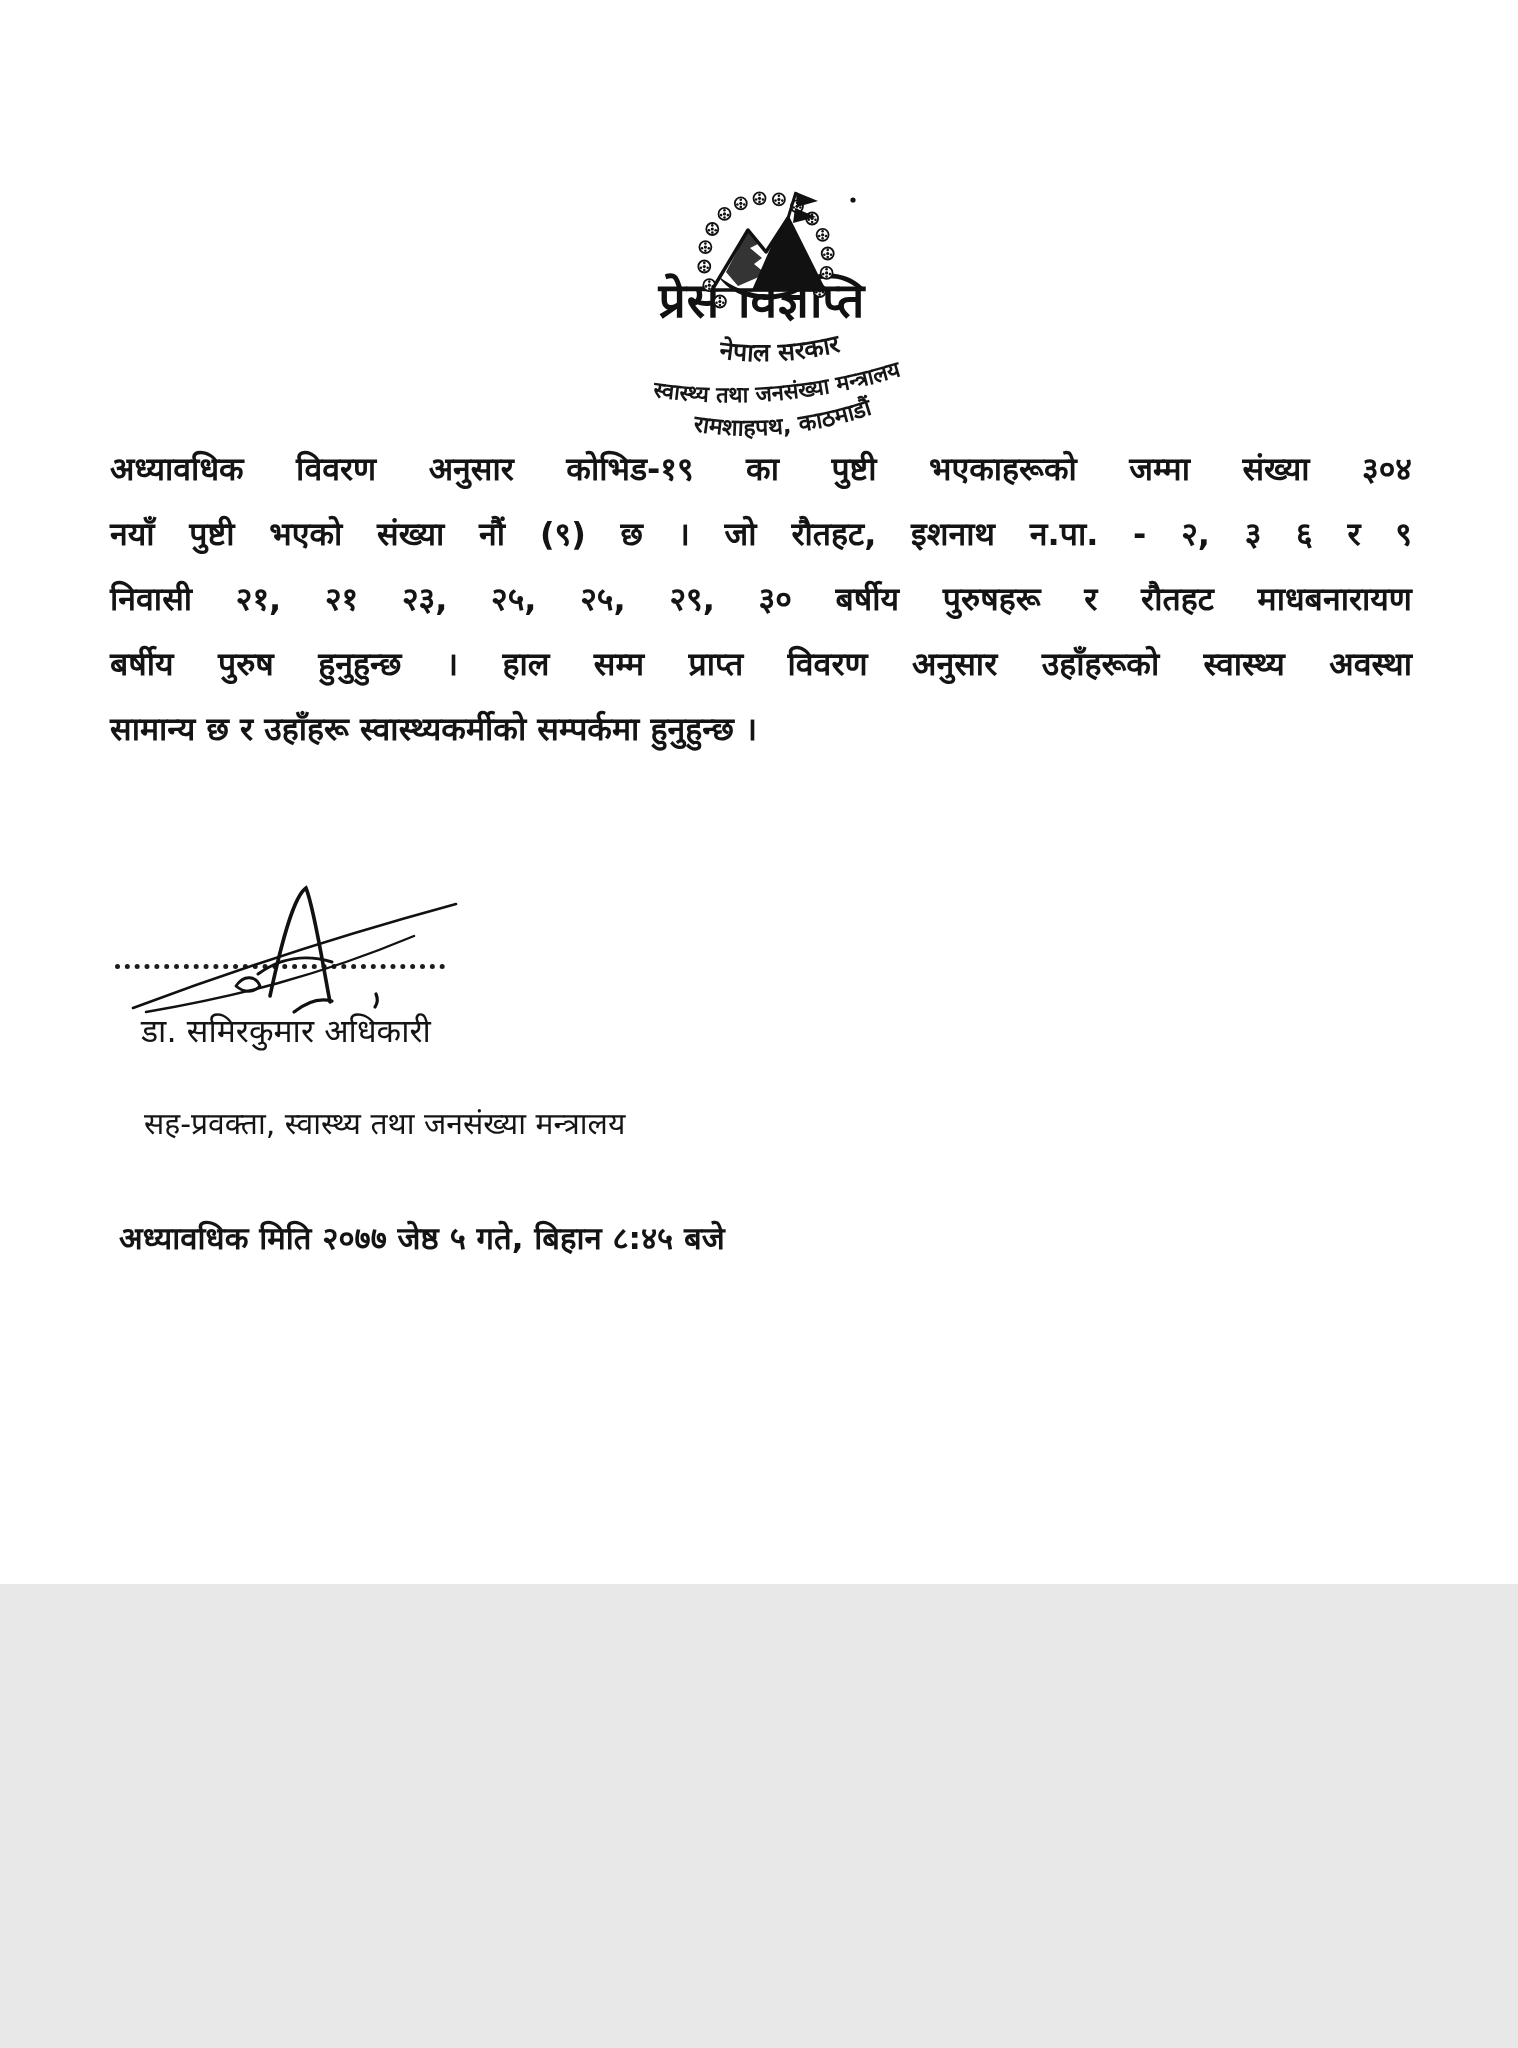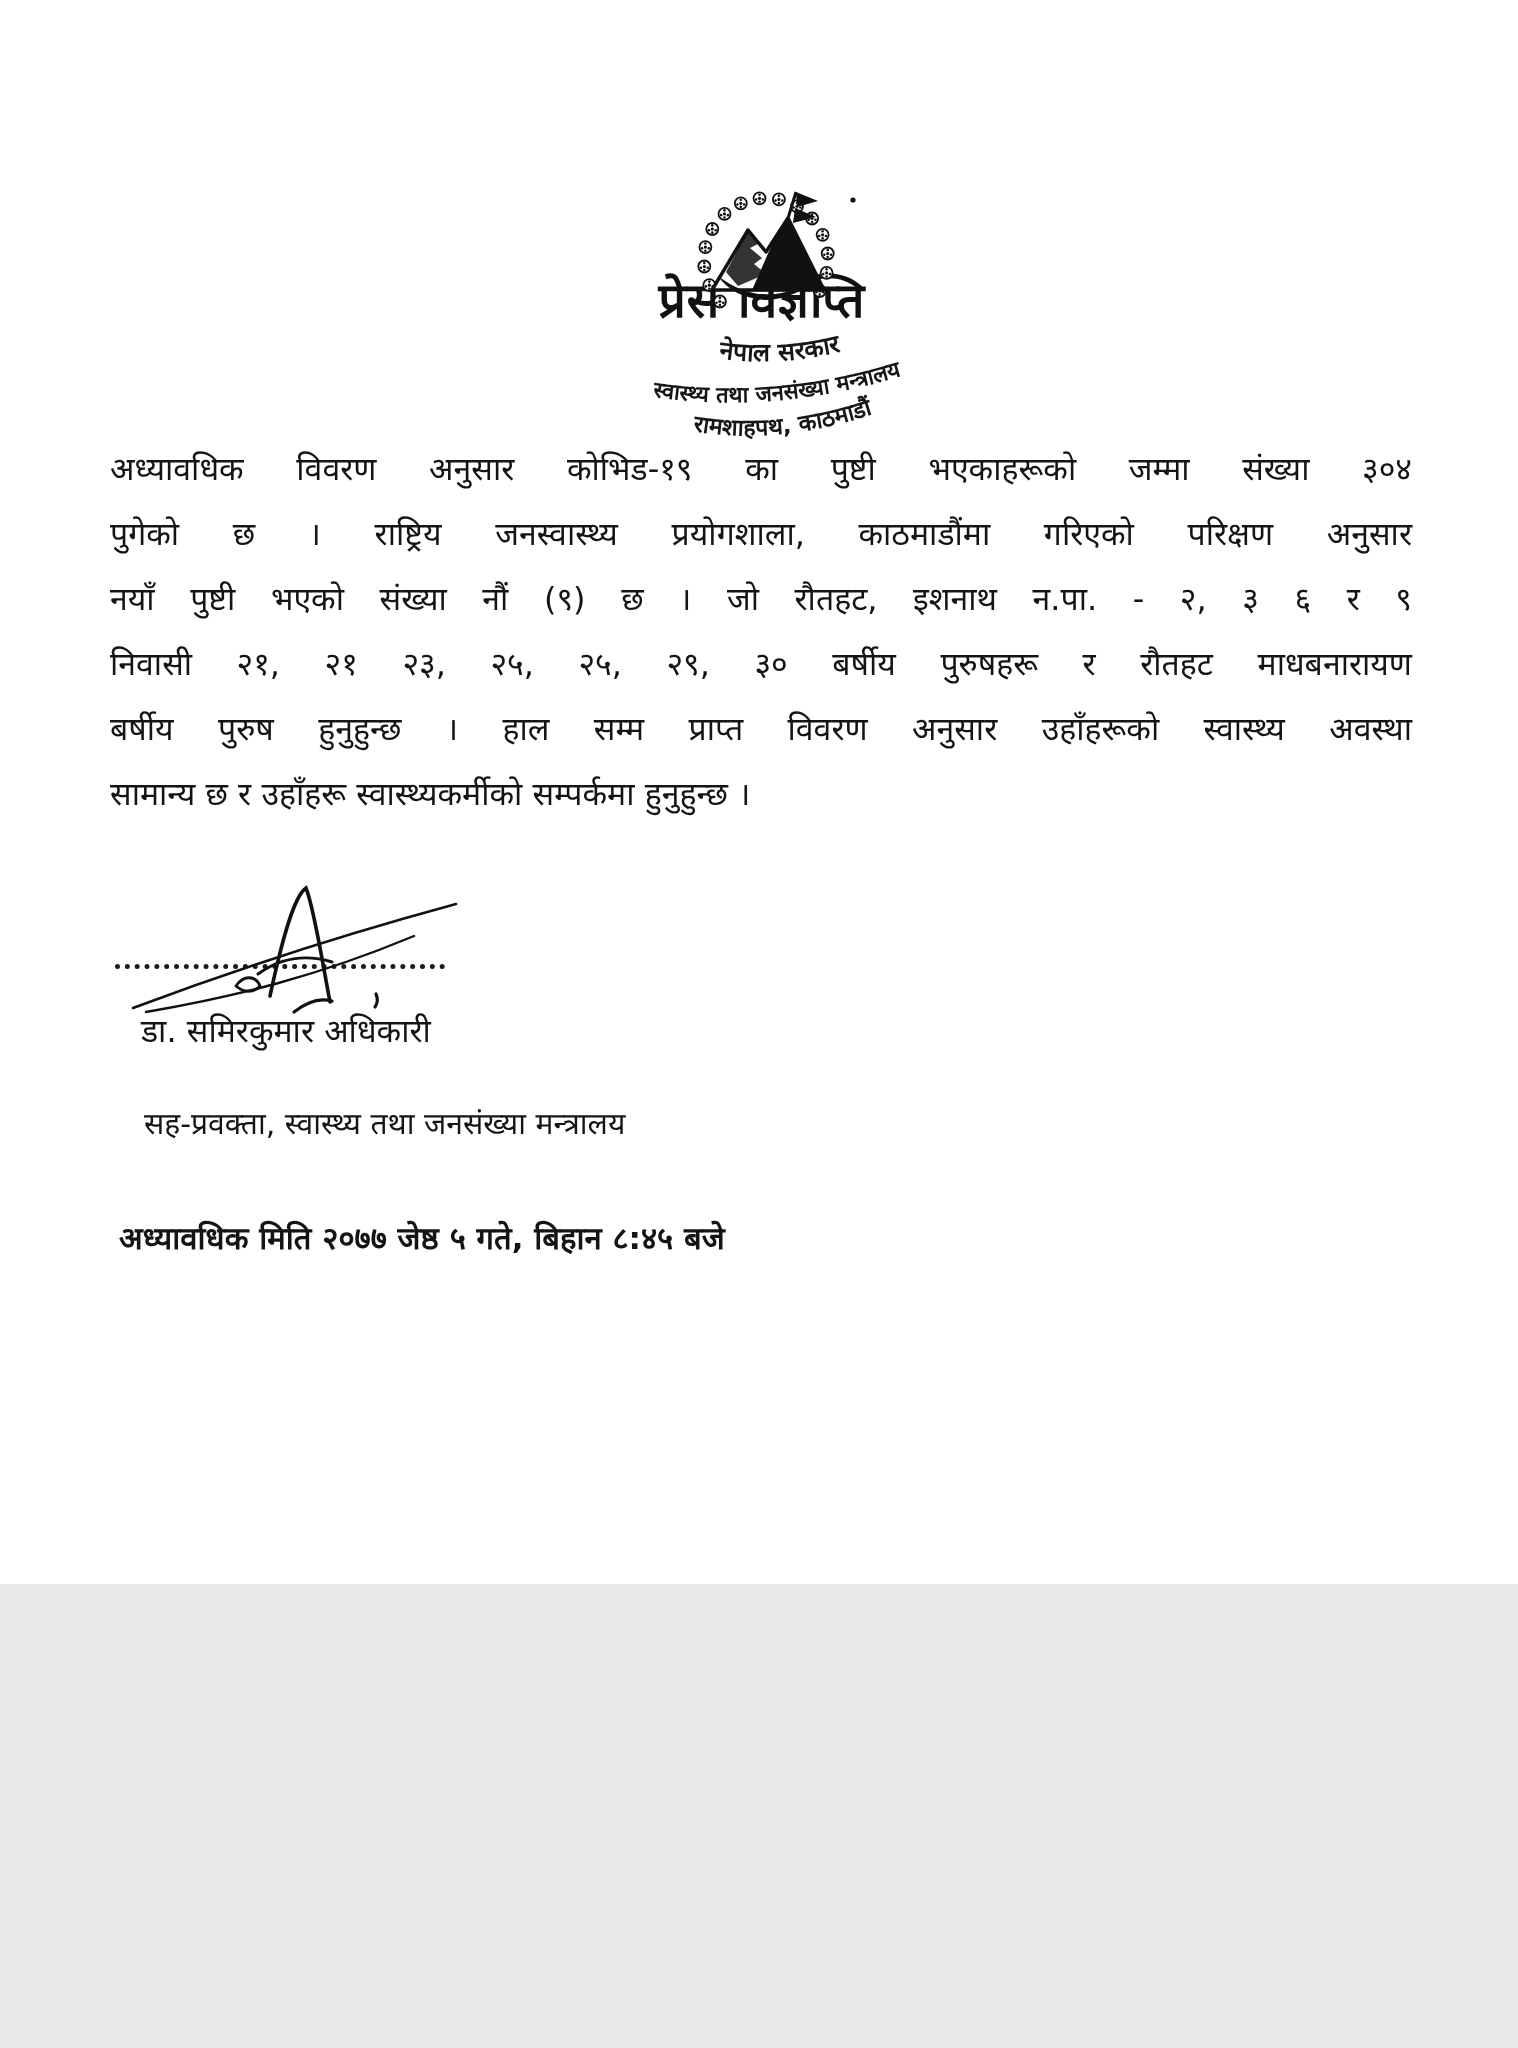--- a/index.html
+++ b/index.html
@@ -33,20 +33,21 @@
   .body-text{
     position:absolute;
     left:110px;top:437px;width:1302px;
     font-size:32px;
   }
   .body-text .line{
     height:65px;line-height:65px;
     white-space:nowrap;
     text-align:justify;
     text-align-last:justify;
+    font-weight:bold;
   }
   .body-text .line.last{
     text-align-last:left;
   }
   
   .dotted-line{
     position:absolute;
     left:115px;top:930px;width:330px;height:34px;
     border-bottom:5px dotted #1c1c1c;
   }
@@ -135,21 +136,20 @@
     <text font-size="22">
       <textPath href="#arc2" startOffset="50%" text-anchor="middle">स्वास्थ्य तथा जनसंख्या मन्त्रालय</textPath>
     </text>
     <text font-size="23">
       <textPath href="#arc3" startOffset="50%" text-anchor="middle">रामशाहपथ, काठमाडौं</textPath>
     </text>
   </svg>
 
   <div class="body-text">
     <div class="line">अध्यावधिक विवरण अनुसार कोभिड-१९ का पुष्टी भएकाहरूको जम्मा संख्या ३०४</div>
-    <div class="line">पुगेको छ । राष्ट्रिय जनस्वास्थ्य प्रयोगशाला, काठमाडौंमा गरिएको परिक्षण अनुसार</div>
     <div class="line">नयाँ पुष्टी भएको संख्या नौं (९) छ । जो रौतहट, इशनाथ न.पा. - २, ३ ६ र ९</div>
     <div class="line">निवासी २१, २१ २३, २५, २५, २९, ३० बर्षीय पुरुषहरू र रौतहट माधबनारायण</div>
     <div class="line">बर्षीय पुरुष हुनुहुन्छ । हाल सम्म प्राप्त विवरण अनुसार उहाँहरूको स्वास्थ्य अवस्था</div>
     <div class="line last">सामान्य छ र उहाँहरू स्वास्थ्यकर्मीको सम्पर्कमा हुनुहुन्छ ।</div>
   </div>
 
   <div class="dotted-line"></div>
 
   <svg class="signature-svg" width="360" height="145" viewBox="0 0 360 145">
     <g fill="none" stroke="#111" stroke-linecap="round">

